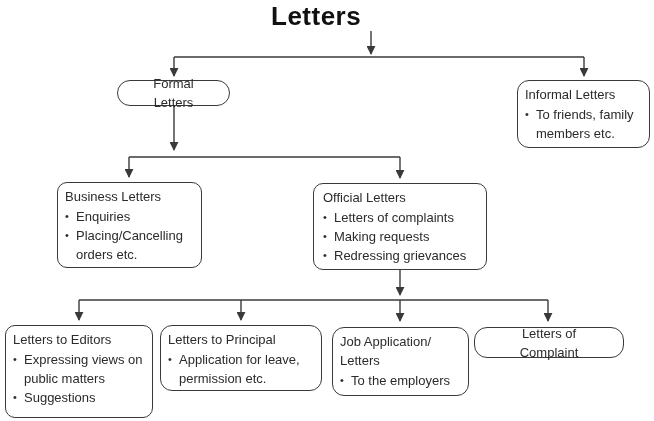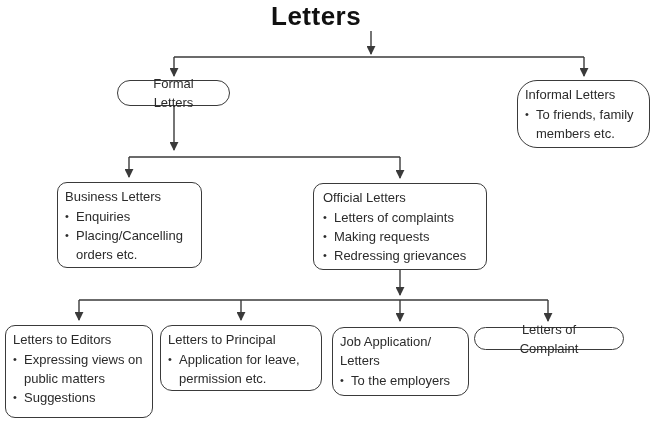--- a/index.html
+++ b/index.html
@@ -64,27 +64,27 @@
   }
   .bullet .marker{
     flex:0 0 11px;
     font-size:11px;
     line-height:19px;
     text-align:left;
   }
   .bullet .btext{flex:1 1 auto;}
   
   .n-formal   {left:117px;top:80px; width:113px;height:26px;}
-  .n-informal {left:517px;top:80px; width:133px;height:68px;border-radius:20px;}
+  .n-informal {left:517px;top:80px; width:133px;height:68px;border-radius:12px;}
   .n-business {left:57px; top:182px;width:145px;height:86px;}
   .n-official {left:313px;top:183px;width:174px;height:87px;padding-left:9px;}
   .n-editors  {left:5px;  top:325px;width:148px;height:93px;}
   .n-principal{left:160px;top:325px;width:162px;height:66px;border-radius:12px;}
   .n-job      {left:332px;top:327px;width:137px;height:69px;border-radius:12px;}
-  .n-complaint{left:474px;top:327px;width:150px;height:23px;border-radius:13px;}
+  .n-complaint{left:474px;top:327px;width:150px;height:31px;border-radius:13px;}
 </style>
 </head>
 <body>
 
 <div id="stage">
 
   <svg id="connectors" viewBox="0 0 654 421" xmlns="http://www.w3.org/2000/svg">
     <defs>
       <marker id="ah" viewBox="0 0 10 10" markerUnits="userSpaceOnUse" markerWidth="9" markerHeight="9" refX="9" refY="5" orient="auto">
         <path d="M0,0 L10,5 L0,10 z" style="fill:var(--line)"></path>

